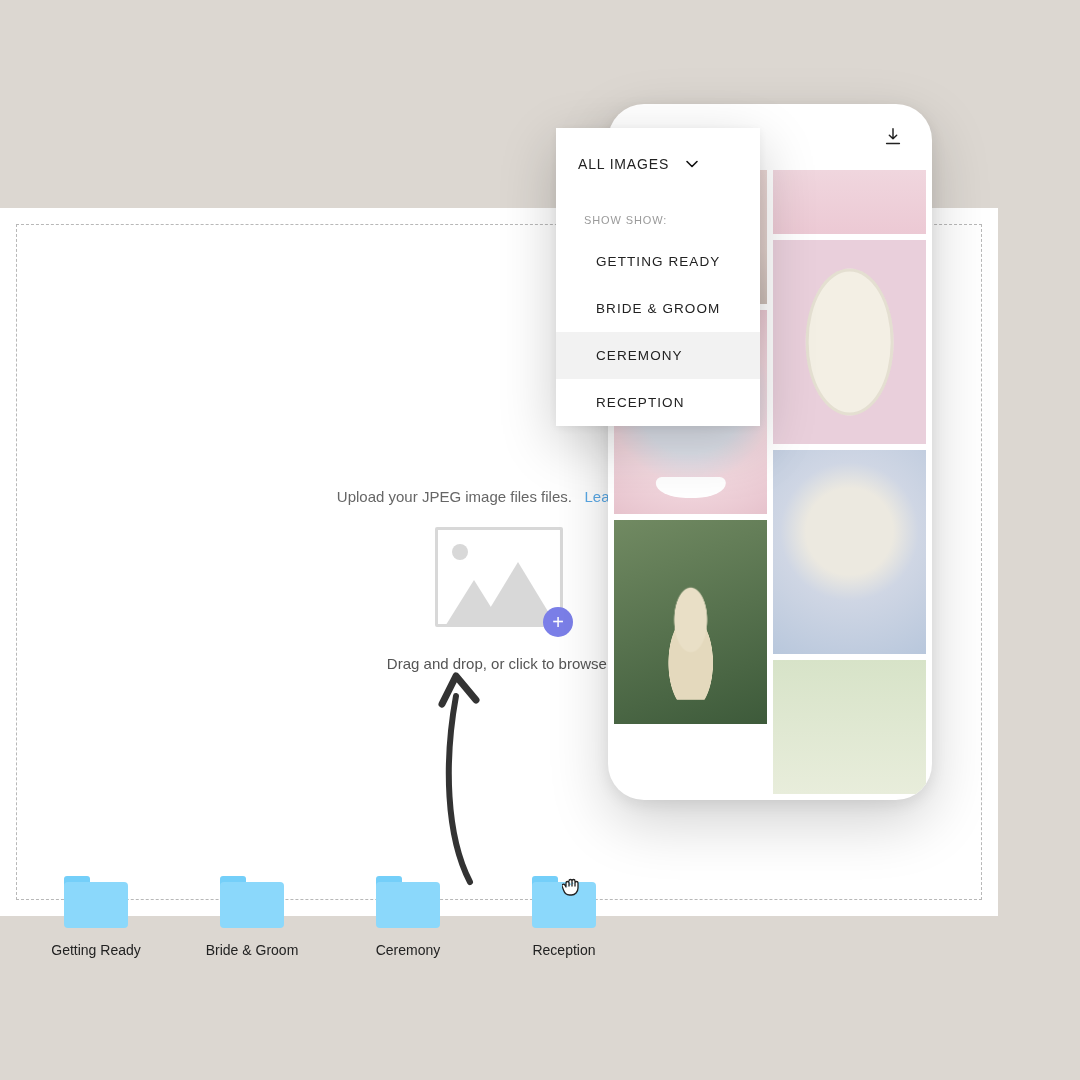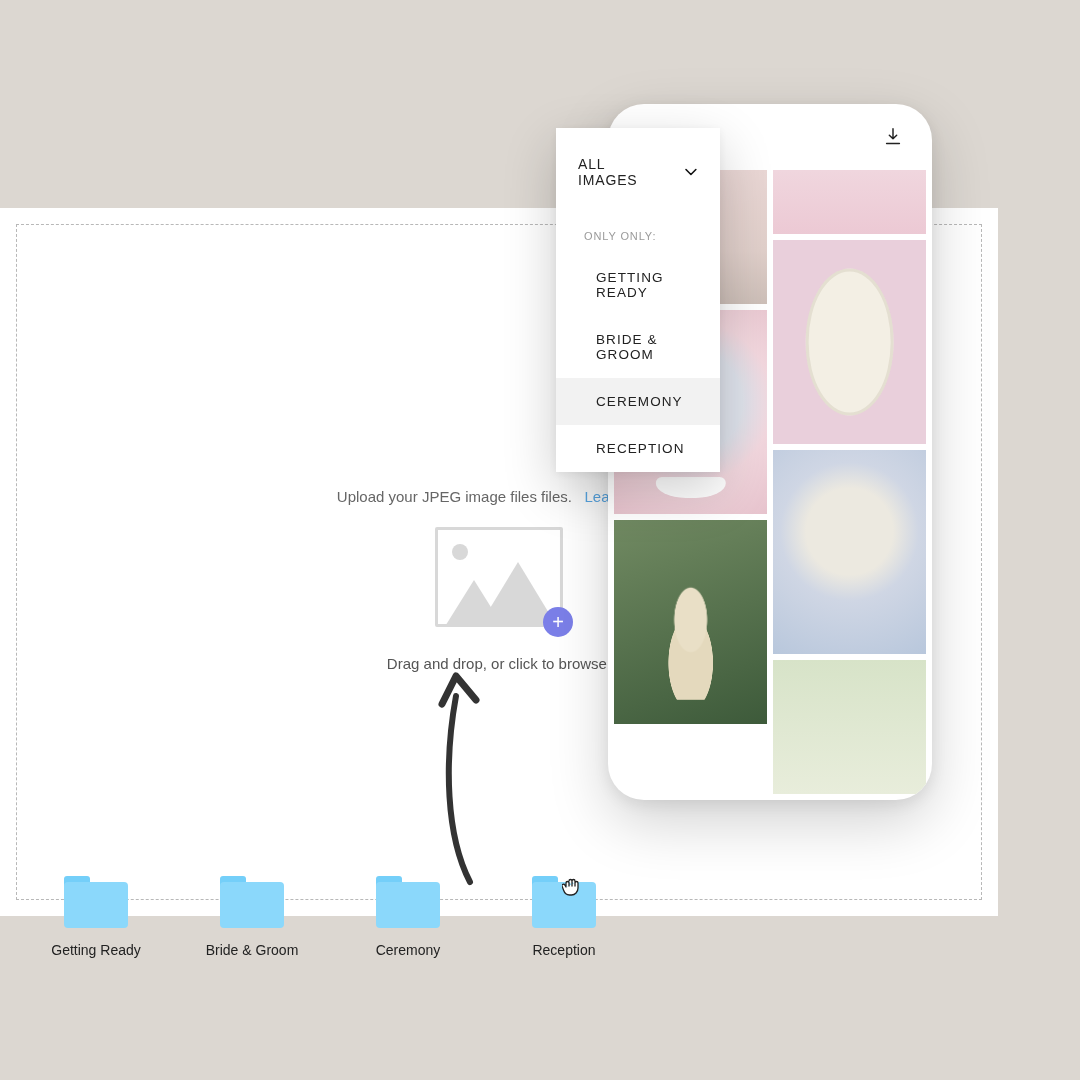--- a/index.html
+++ b/index.html
@@ -242,21 +242,21 @@
     width:54%; height:60%;
     background: radial-gradient(ellipse at 50% 35%, #e9dfc6 0 28%, transparent 29%),
                 radial-gradient(ellipse at 50% 70%, #e4d9bd 0 38%, transparent 39%);
   }
 
   
   .dropdown {
     position: absolute;
     left: 556px;
     top: 128px;
-    width: 164px;
+    width: 204px;
     background: #fff;
     box-shadow: 0 18px 54px rgba(0,0,0,0.20), 0 2px 8px rgba(0,0,0,0.06);
   }
   .dropdown-header {
     font-size: 14px;
     letter-spacing: .06em;
     padding: 28px 22px 18px 22px;
     display: flex;
     align-items: center;
     gap: 16px;
@@ -365,21 +365,21 @@
   </div>
 </div>
 
 <div class="dropdown">
   <div class="dropdown-header">
     <span>ALL IMAGES</span>
     <svg class="chev" viewBox="0 0 14 14">
       <path d="M2 4.5 L7 9.5 L12 4.5" stroke="#111" stroke-width="1.6" fill="none" stroke-linecap="round" stroke-linejoin="round"></path>
     </svg>
   </div>
-  <div class="dd-subtitle">ONLY ONLY:</div>
+  <div class="dd-subtitle">SHOW SHOW:</div>
 
   <div class="dd-item">
     <span>GETTING READY</span>
   </div>
   <div class="dd-item">
     <span>BRIDE &amp; GROOM</span>
   </div>
   <div class="dd-item active">
     <span>CEREMONY</span>
   </div>

